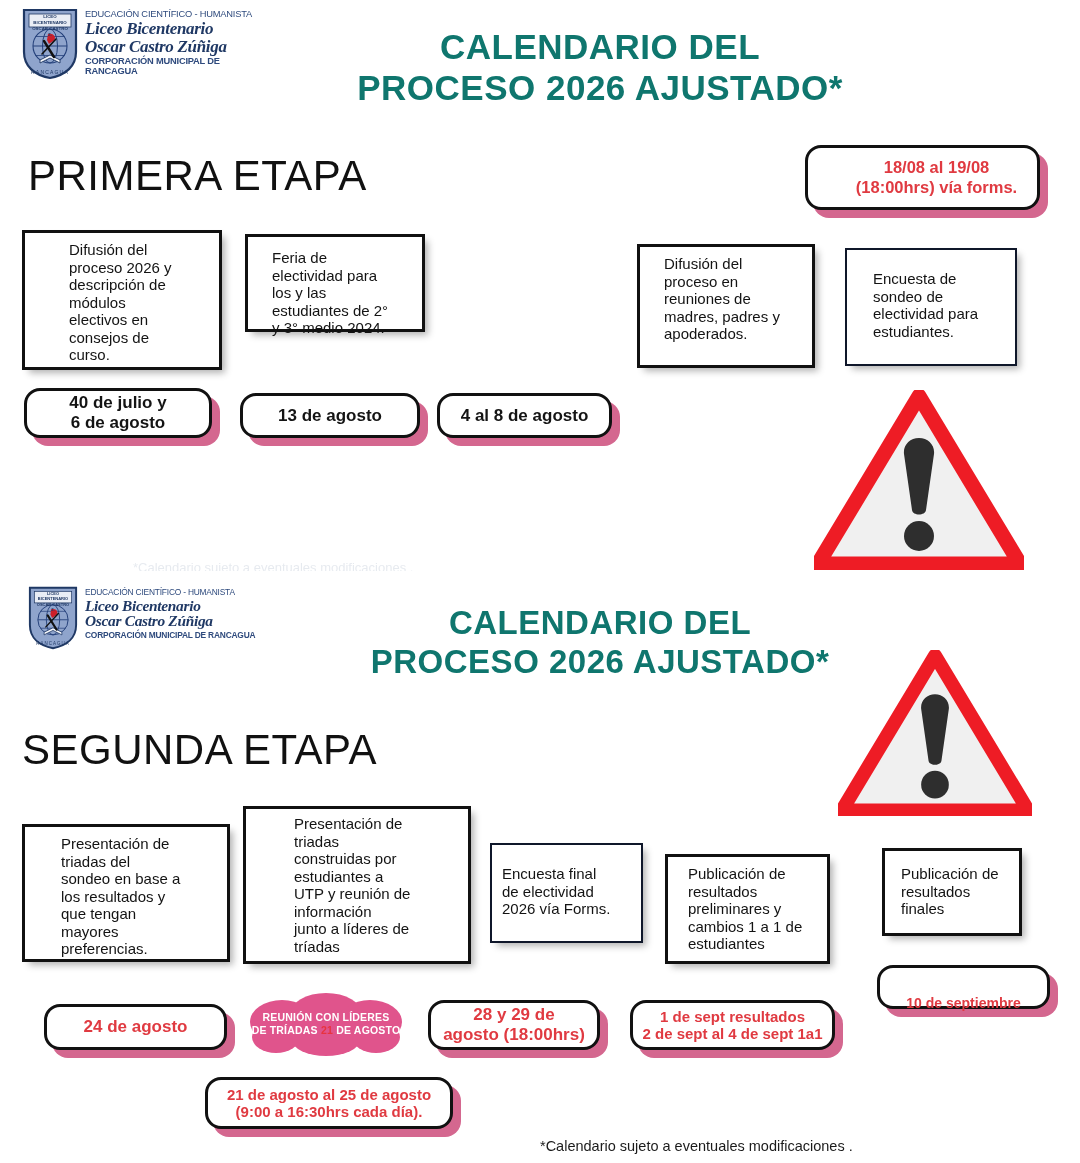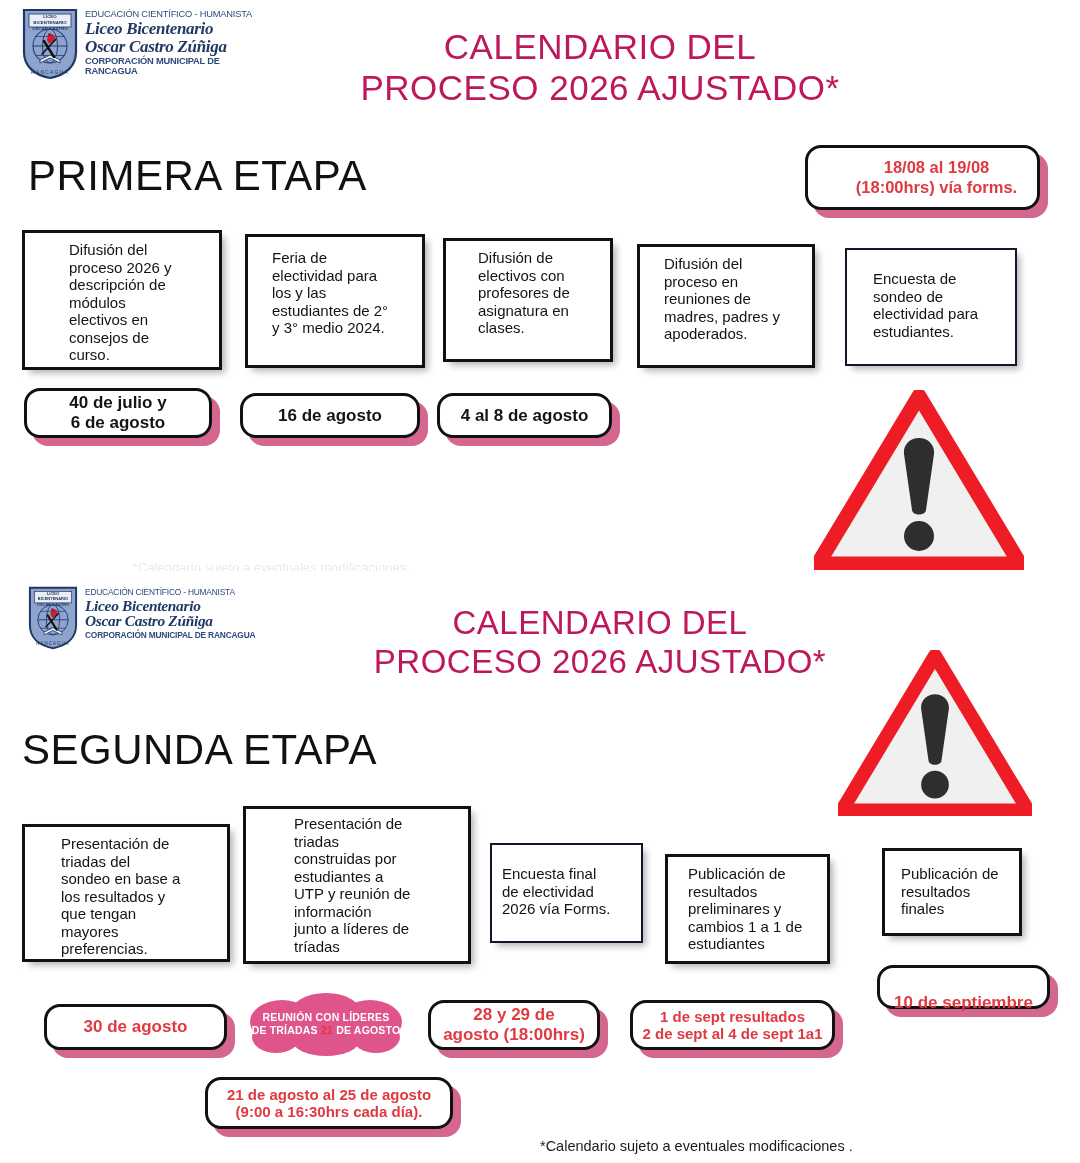--- a/index.html
+++ b/index.html
@@ -53,22 +53,22 @@
     font-family: "Liberation Sans Narrow", "Liberation Sans", sans-serif;
     color: #2e4a7d;
     font-weight: 600;
     letter-spacing: -0.2px;
   }
 
   
   .main-title {
     position: absolute;
     text-align: center;
-    font-weight: 400;
-    color: #be185d;
+    font-weight: 700;
+    color: #0f766e;
     line-height: 1.18;
     letter-spacing: 0.5px;
   }
   .stage-title {
     position: absolute;
     font-weight: 400;
     color: #111111;
     letter-spacing: 0.5px;
   }
 
@@ -226,35 +226,28 @@
   <div class="info-box" style="left:22px; top:230px; width:200px; height:140px; padding:8px 10px 8px 44px;">
     <span class="txt" style="font-size:15px;">Difusión del
 proceso 2026 y
 descripción de
 módulos
 electivos en
 consejos de
 curso.</span>
   </div>
 
-  <div class="info-box" style="left:245px; top:234px; width:180px; height:134px; padding:12px 8px 16px 24px;">
+  <div class="info-box" style="left:245px; top:234px; width:180px; height:98px; padding:12px 8px 16px 24px;">
     <span class="txt" style="font-size:15px;">Feria de
 electividad para
 los y las
 estudiantes de 2°
 y 3° medio 2024.</span>
   </div>
 
-  <div class="info-box" style="left:443px; top:238px; width:170px; height:124px; padding:8px 8px 8px 32px;">
-    <span class="txt" style="font-size:15px;">Difusión de
-electivos con
-profesores de
-asignatura en
-clases.</span>
-  </div>
 
   <div class="info-box" style="left:637px; top:244px; width:178px; height:124px; padding:8px 6px 8px 24px;">
     <span class="txt" style="font-size:15px;">Difusión del
 proceso en
 reuniones de
 madres, padres y
 apoderados.</span>
   </div>
 
   <div class="info-box red" style="left:845px; top:248px; width:172px; height:118px; padding:20px 8px 8px 26px;">
@@ -268,21 +261,21 @@
     <div class="shadow"></div>
     <div class="face">
       <span class="txt" style="font-size:17px;">40 de julio y
 6 de agosto</span>
     </div>
   </div>
 
   <div class="badge" style="left:240px; top:393px; width:180px; height:45px;">
     <div class="shadow"></div>
     <div class="face">
-      <span class="txt" style="font-size:17px;">16 de agosto</span>
+      <span class="txt" style="font-size:17px;">13 de agosto</span>
     </div>
   </div>
 
   <div class="badge" style="left:437px; top:393px; width:175px; height:45px;">
     <div class="shadow"></div>
     <div class="face">
       <span class="txt" style="font-size:17px;">4 al 8 de agosto</span>
     </div>
   </div>
 
@@ -378,28 +371,28 @@
 
   <div class="info-box" style="left:882px; top:848px; width:140px; height:88px; padding:14px 6px 6px 16px;">
     <span class="txt" style="font-size:15px;">Publicación de
 resultados
 finales</span>
   </div>
 
   <div class="badge pinktext" style="left:877px; top:965px; width:173px; height:44px;">
     <div class="shadow"></div>
     <div class="face">
-      <span class="txt" style="font-size:17px;margin-top:32px;">10 de septiembre</span>
+      <span class="txt" style="font-size:14px;margin-top:32px;">10 de septiembre</span>
     </div>
   </div>
 
   <div class="badge pinktext" style="left:44px; top:1004px; width:183px; height:46px;">
     <div class="shadow"></div>
     <div class="face">
-      <span class="txt" style="font-size:17px;">30 de agosto</span>
+      <span class="txt" style="font-size:17px;">24 de agosto</span>
     </div>
   </div>
 
   <div class="cloud" style="left:240px; top:992px; width:172px; height:64px;">
     <svg viewBox="0 0 172 64">
       <g fill="#e0548c">
         <ellipse cx="42" cy="30" rx="32" ry="22"></ellipse>
         <ellipse cx="86" cy="22" rx="36" ry="21"></ellipse>
         <ellipse cx="130" cy="30" rx="32" ry="22"></ellipse>
         <ellipse cx="36" cy="45" rx="24" ry="16"></ellipse>

